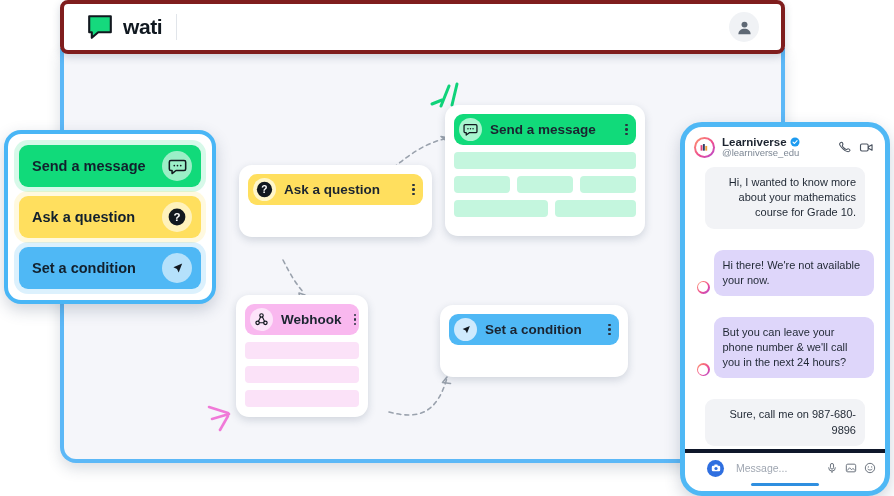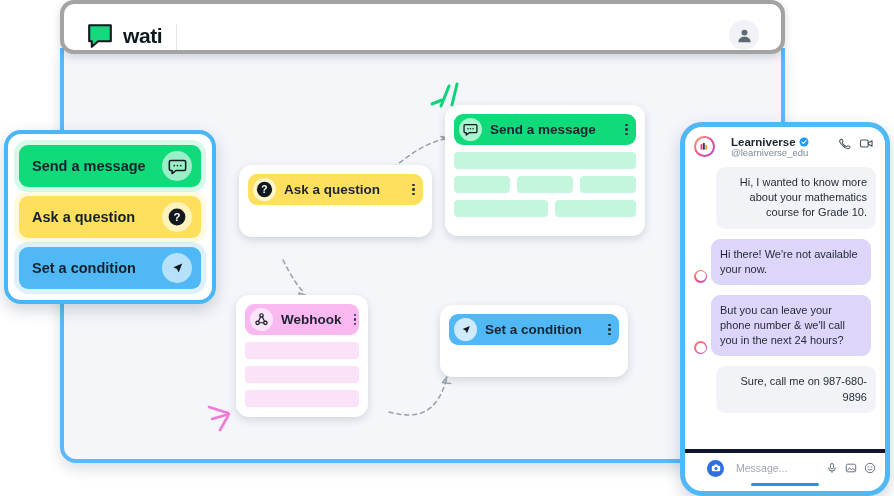--- a/index.html
+++ b/index.html
@@ -12,25 +12,25 @@
   #root { position: relative; width: 894px; height: 496px; }
 
   
   .app-window {
     position: absolute; left: 60px; top: 0px;
     width: 725px; height: 463px;
   }
   .app-header {
     position: absolute; left: 0; top: 0;
     width: 725px; height: 54px;
-    border: 4px solid #a3a3a3;
-    border-radius: 14px;
+    border: 4px solid #7f1d1d;
+    border-radius: 8px;
     background: #ffffff;
     box-shadow: 0 3px 9px rgba(40,60,90,0.20);
-    display: flex; align-items: flex-end;
+    display: flex; align-items: center;
   }
   .brand {
     display: flex; align-items: center; gap: 9px;
     padding-left: 22px;
   }
   .brand-mark {
     width: 28px; height: 28px;
     position: relative;
   }
   .brand-text {
@@ -137,43 +137,44 @@
     width: 210px; height: 374px;
     border: 5px solid #4fb8f5;
     border-radius: 22px;
     background: #ffffff;
     box-shadow: 0 6px 16px rgba(40,60,90,0.22);
     overflow: hidden;
     z-index: 40;
     display: flex; flex-direction: column;
   }
   .phone-head {
-    display: flex; align-items: flex-start; gap: 16px;
+    display: flex; align-items: center; gap: 7px;
     padding: 9px 9px 5px 9px;
   }
   .ph-avatar {
     width: 21px; height: 21px; border-radius: 50%;
     background: linear-gradient(135deg,#ff9a6b,#ef4d8f 55%,#b14ad6);
     display: flex; align-items: center; justify-content: center;
     flex: 0 0 auto;
   }
   .ph-avatar-inner {
     width: 17px; height: 17px; border-radius: 50%;
     background: #fff; display: flex; align-items: center; justify-content: center;
   }
   .ph-names { flex: 1; min-width: 0; }
   .ph-name-row { display: flex; align-items: center; gap: 3px; }
   .ph-name { font-size: 11.5px; font-weight: 700; color: #1c2430; }
   .ph-handle { font-size: 9.5px; color: #7d8794; margin-top: -1px; }
   .ph-actions { display: flex; gap: 7px; align-items: center; padding-right: 2px; }
 
   .chat-body {
     flex: 1; padding: 4px 9px 4px 9px;
-    display: flex; flex-direction: column; gap: 10px;
+    display: flex; flex-direction: column; gap: 21px;
     overflow: hidden;
+    align-items: center;
   }
   .msg-row { display: flex; align-items: flex-end; gap: 4px; }
   .msg-row.out { justify-content: flex-end; }
   .bubble {
     border-radius: 9px; padding: 8px 9px;
     font-size: 11px; line-height: 1.38; color: #1f2733;
     max-width: 160px;
   }
   .b-grey { background: #f2f3f6; text-align: right; }
   .b-purple { background: #ded6fa; text-align: left; }

